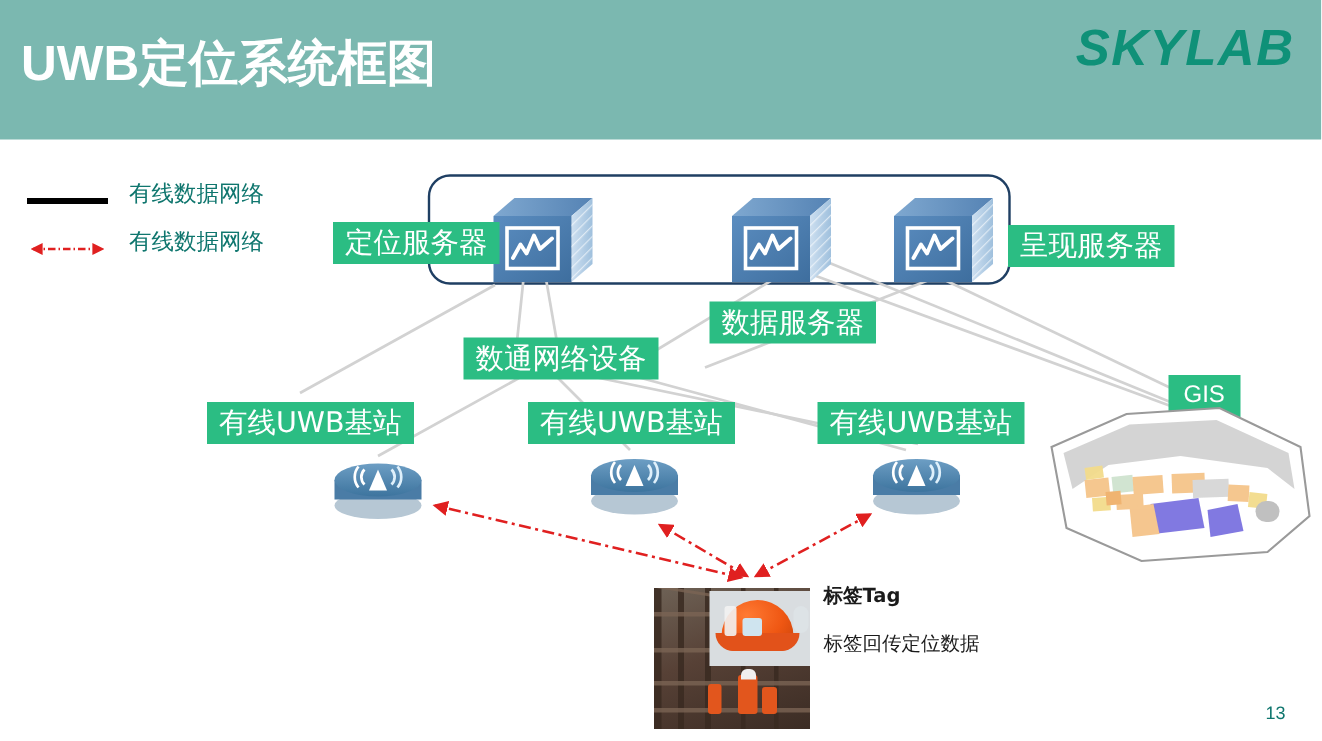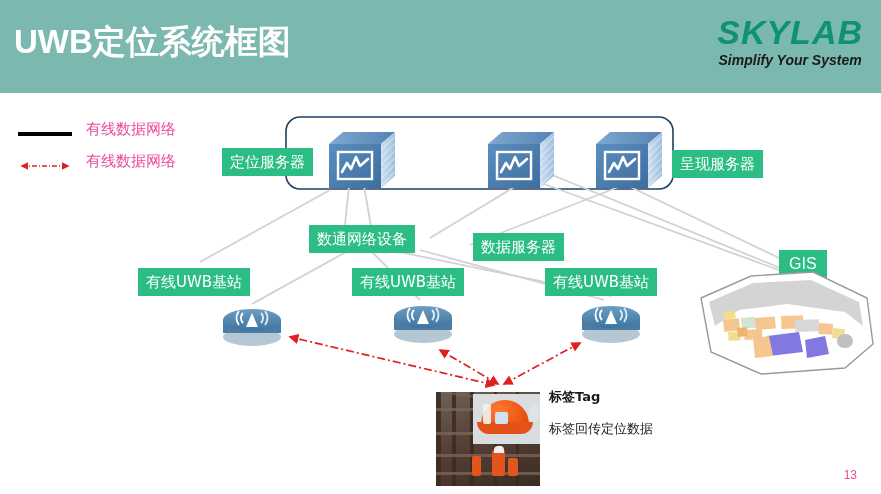--- a/index.html
+++ b/index.html
@@ -37,33 +37,33 @@
   }
 
   
   .legend{position:absolute;left:16px;top:118px;}
   .legend-row{position:relative;height:32px;}
   .legend-swatch{
     position:absolute;left:0;top:9px;width:58px;height:14px;
   }
   .legend-label{
     position:absolute;left:70px;top:2px;
-    font-size:15px;color:#ec4899;white-space:nowrap;
+    font-size:15px;color:#0f766e;white-space:nowrap;
     font-family:"DejaVu Sans","Liberation Sans",sans-serif;
   }
 
   
   .canvas{position:absolute;left:0;top:0;width:881px;height:494px;}
 
   
   .tag{
     position:absolute;
     background:#2bbd83;
     color:#ffffff;
-    font-size:15px;
+    font-size:19px;
     line-height:24px;
     padding:2px 8px;
     white-space:nowrap;
     font-family:"DejaVu Sans","Liberation Sans",sans-serif;
   }
   .tag.gis{font-size:16px;font-family:"Liberation Sans",sans-serif;padding:2px 10px;}
 
   
   .server{position:absolute;width:74px;height:66px;}
 
@@ -104,34 +104,33 @@
 
   .note{
     position:absolute;
     font-size:13px;color:#1b1b1b;white-space:nowrap;
     font-family:"DejaVu Sans","Liberation Sans",sans-serif;
   }
   .note.b{font-weight:bold;}
 
   .page-num{
     position:absolute;right:24px;bottom:12px;
-    font-size:12px;color:#ec4899;
+    font-size:12px;color:#0f766e;
     font-family:"Liberation Sans",sans-serif;
   }
 </style>
 </head>
 <body>
 
 <div class="slide">
 
   <div class="header">
     <div class="header-title">UWB定位系统框图</div>
     <div class="logo">
       <div class="logo-main">SKYLAB</div>
-      <div class="logo-sub">Simplify Your System</div>
     </div>
   </div>
 
   <div class="legend">
     <div class="legend-row">
       <span class="legend-swatch">
         <svg width="58" height="14" viewBox="0 0 58 14">
           <line x1="2" y1="7" x2="56" y2="7" stroke="#000000" stroke-width="4"></line>
         </svg>
       </span>
@@ -235,21 +234,21 @@
       <polygon points="4,16 18,4 70,4 56,16" fill="url(#srvTop)"></polygon>
       <polygon points="56,16 70,4 70,48 56,60" fill="url(#srvSide)"></polygon>
       <rect x="4" y="16" width="52" height="44" fill="url(#srvFace)"></rect>
       <polygon points="56,16 70,4 70,48 56,60" fill="url(#hatch)" opacity=".7"></polygon>
       <rect x="13" y="24" width="34" height="27" fill="none" stroke="#ffffff" stroke-width="2.4"></rect>
       <polyline points="17,44 22,35 26,41 31,29 35,38 43,31" fill="none" stroke="#ffffff" stroke-width="2.6" stroke-linejoin="round" stroke-linecap="round"></polyline>
     </svg>
   </div>
 
   <div class="tag" style="left:222px;top:148px;">定位服务器</div>
-  <div class="tag" style="left:473px;top:201px;margin-top:32px;">数据服务器</div>
+  <div class="tag" style="left:473px;top:201px;">数据服务器</div>
   <div class="tag" style="left:672px;top:150px;text-align:right;">呈现服务器</div>
 
   <div class="tag" style="left:309px;top:225px;text-align:right;">数通网络设备</div>
 
   <div class="tag" style="left:138px;top:268px;">有线UWB基站</div>
   <div class="tag" style="left:352px;top:268px;">有线UWB基站</div>
   <div class="tag" style="left:545px;top:268px;">有线UWB基站</div>
 
   <div class="puck" style="left:221px;top:303px;">
     <svg width="62" height="46" viewBox="0 0 62 46">

